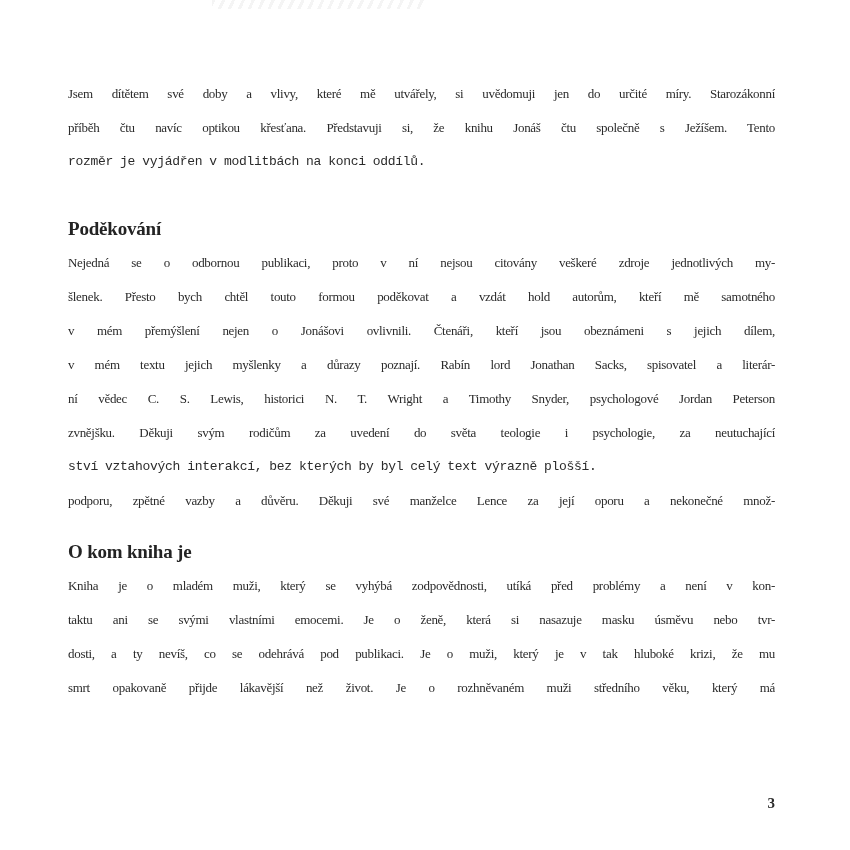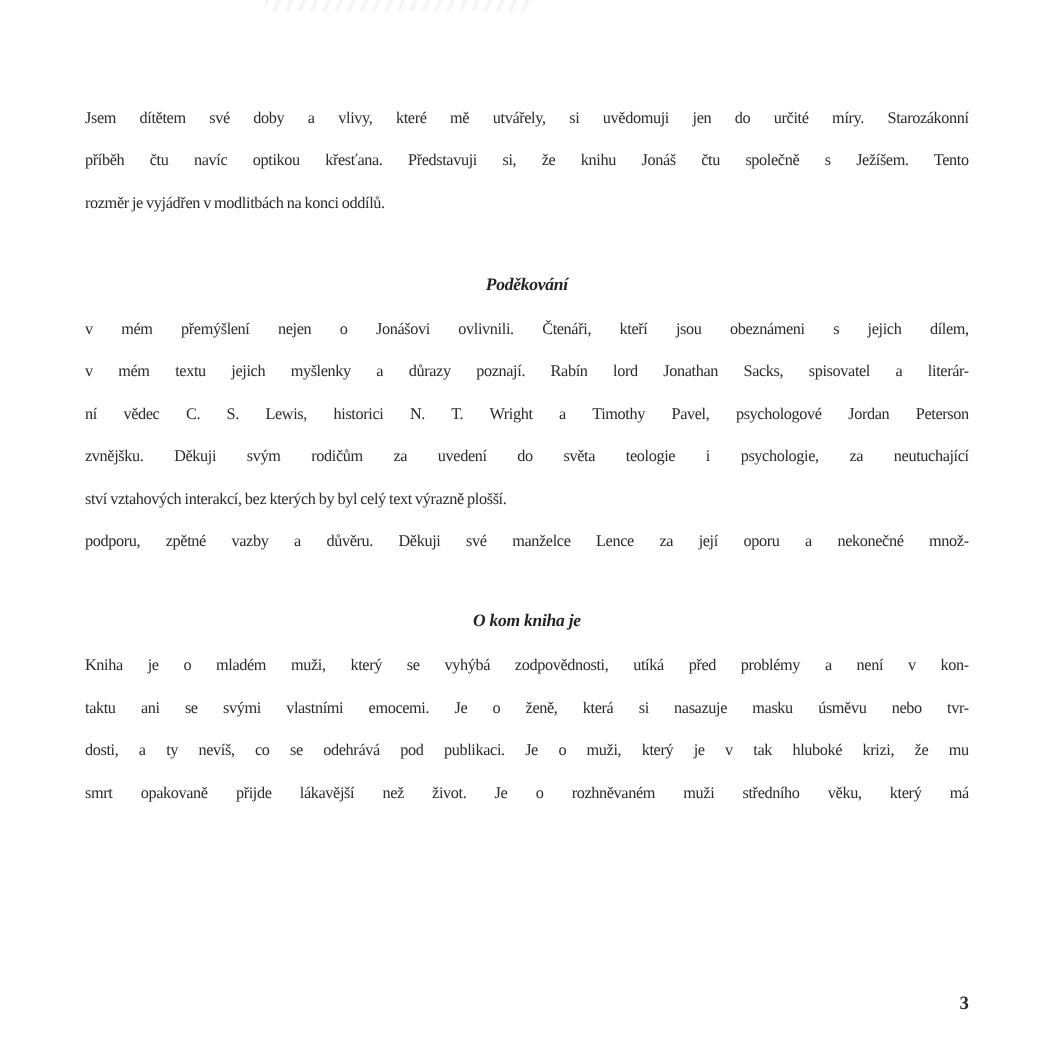--- a/index.html
+++ b/index.html
@@ -43,33 +43,32 @@
     word-spacing: -0.4px;
     text-align: justify;
     text-align-last: justify;
     overflow: hidden;
     white-space: pre;
     white-space: normal;
   }
   .line.flush-left {
     text-align: left;
     text-align-last: left;
+    font-family: Liberation Mono, monospace;
   }
   .heading {
     height: 34px;
     line-height: 34px;
-    font-size: 14px;
+    font-size: 19px;
     font-weight: bold;
-    font-style: italic;
     letter-spacing: -0.2px;
     color: #232323;
-    text-align: center;
   }
   .heading.h1 { margin-top: 33px; }
-  .heading.h2 { margin-top: 31px; }
+  .heading.h2 { margin-top: 17px; }
   .page-number {
     position: absolute;
     top: 794px;
     right: 75px;
     font-size: 15px;
     font-weight: 600;
     line-height: 18px;
     color: #2b2b2b;
   }
 </style>
@@ -84,23 +83,25 @@
 
     <div>
       <div class="line">Jsem dítětem své doby a vlivy, které mě utvářely, si uvědomuji jen do určité míry. Starozákonní</div>
       <div class="line">příběh čtu navíc optikou křesťana. Představuji si, že knihu Jonáš čtu společně s Ježíšem. Tento</div>
       <div class="line flush-left">rozměr je vyjádřen v modlitbách na konci oddílů.</div>
     </div>
 
     <div class="heading h1">Poděkování</div>
 
     <div>
+      <div class="line">Nejedná se o odbornou publikaci, proto v ní nejsou citovány veškeré zdroje jednotlivých my-</div>
+      <div class="line">šlenek. Přesto bych chtěl touto formou poděkovat a vzdát hold autorům, kteří mě samotného</div>
       <div class="line">v mém přemýšlení nejen o Jonášovi ovlivnili. Čtenáři, kteří jsou obeznámeni s jejich dílem,</div>
       <div class="line">v mém textu jejich myšlenky a důrazy poznají. Rabín lord Jonathan Sacks, spisovatel a literár-</div>
-      <div class="line">ní vědec C. S. Lewis, historici N. T. Wright a Timothy Pavel, psychologové Jordan Peterson</div>
+      <div class="line">ní vědec C. S. Lewis, historici N. T. Wright a Timothy Snyder, psychologové Jordan Peterson</div>
       <div class="line">zvnějšku. Děkuji svým rodičům za uvedení do světa teologie i psychologie, za neutuchající</div>
       <div class="line flush-left">ství vztahových interakcí, bez kterých by byl celý text výrazně plošší.</div>
       <div class="line">podporu, zpětné vazby a důvěru. Děkuji své manželce Lence za její oporu a nekonečné množ-</div>
     </div>
 
     <div class="heading h2">O kom kniha je</div>
 
     <div>
       <div class="line">Kniha je o mladém muži, který se vyhýbá zodpovědnosti, utíká před problémy a není v kon-</div>
       <div class="line">taktu ani se svými vlastními emocemi. Je o ženě, která si nasazuje masku úsměvu nebo tvr-</div>

